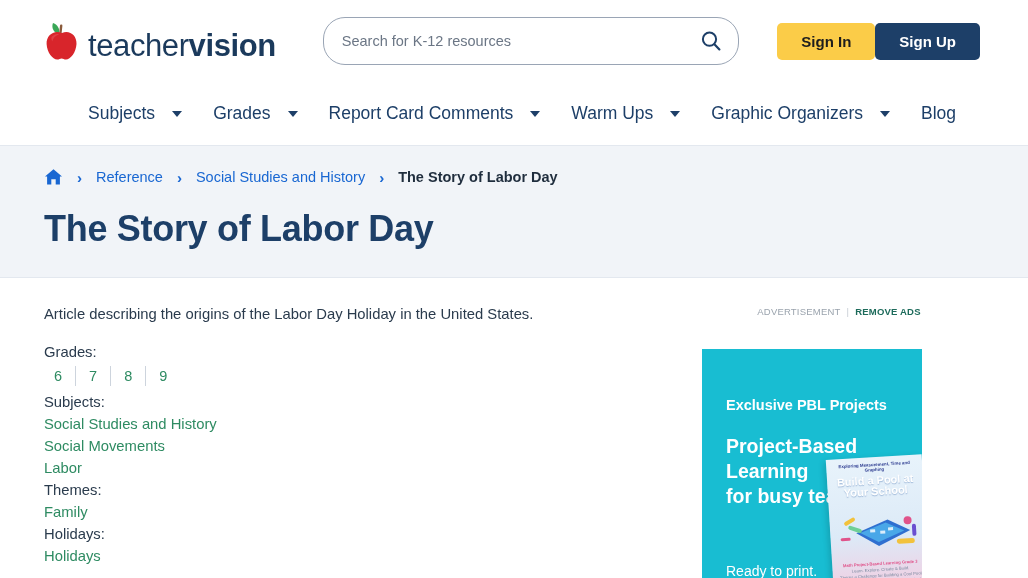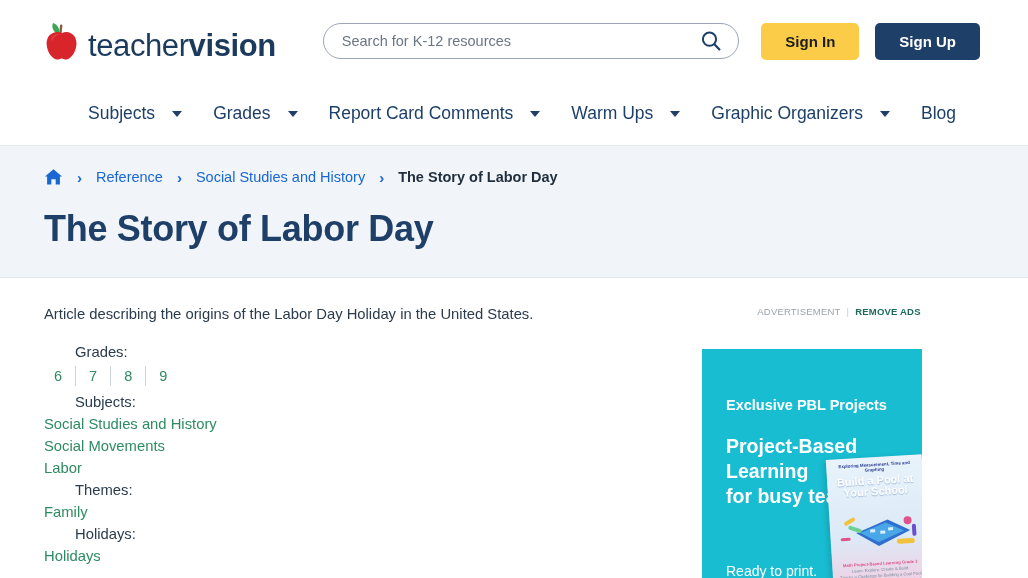--- a/index.html
+++ b/index.html
@@ -34,21 +34,21 @@
     color: #1b3a5c;
     line-height: 1;
     white-space: nowrap;
   }
   .logo-word .thin { font-weight: 300; }
   .logo-word .bold { font-weight: 700; }
 
   .search-wrap {
     margin-left: 47px;
     width: 416px;
-    height: 36px;
+    height: 48px;
     border: 1px solid #9aa5b5;
     border-radius: 22px;
     display: flex;
     align-items: center;
     padding: 0 16px 0 18px;
     background: #fff;
   }
   .search-input {
     flex: 1;
     border: none;
@@ -65,21 +65,21 @@
     cursor: pointer;
     display: flex;
     align-items: center;
     padding: 0;
   }
 
   .auth {
     margin-left: auto;
     display: flex;
     align-items: center;
-    gap: 16px;
+    gap: 0;
   }
   .btn {
     border: none;
     border-radius: 5px;
     font-family: "Liberation Sans", sans-serif;
     font-size: 15px;
     font-weight: 700;
     cursor: pointer;
     padding: 11px 24px;
     line-height: 1;
@@ -180,21 +180,20 @@
   .content { width: 628px; }
   .lede {
     font-size: 14.8px;
     color: #2a3b4d;
     margin-bottom: 22px;
   }
   .meta-label {
     font-size: 14.8px;
     color: #2a3b4d;
     margin-bottom: 6px;
-    margin-left: 31px;
   }
   .meta-link {
     display: block;
     font-size: 14.8px;
     color: #2e8b62;
     text-decoration: none;
     cursor: pointer;
     margin-bottom: 6px;
   }
   .grades-row {

